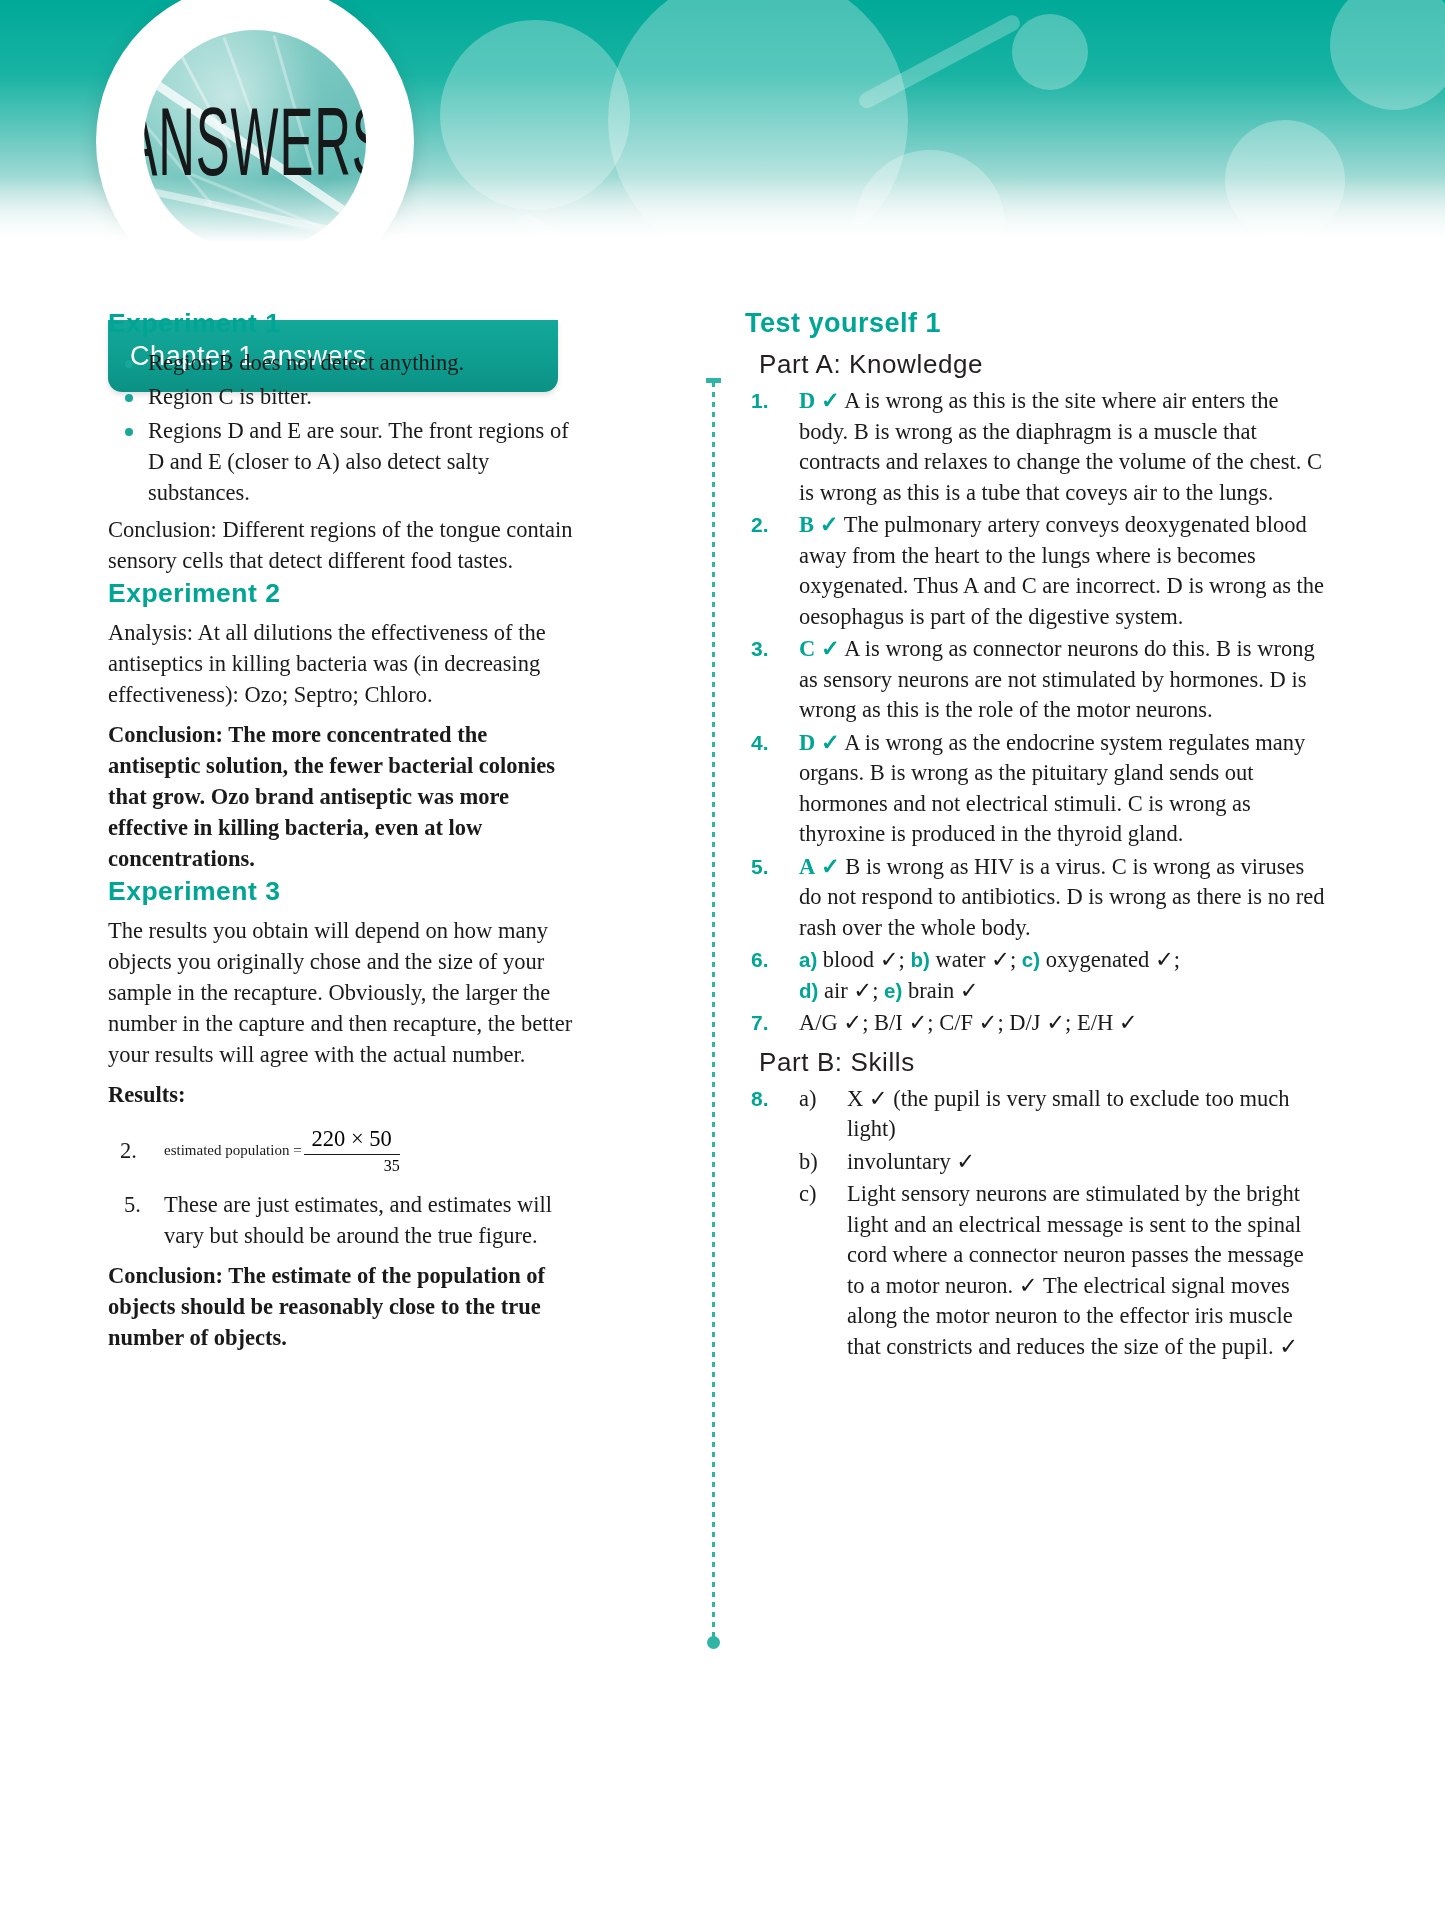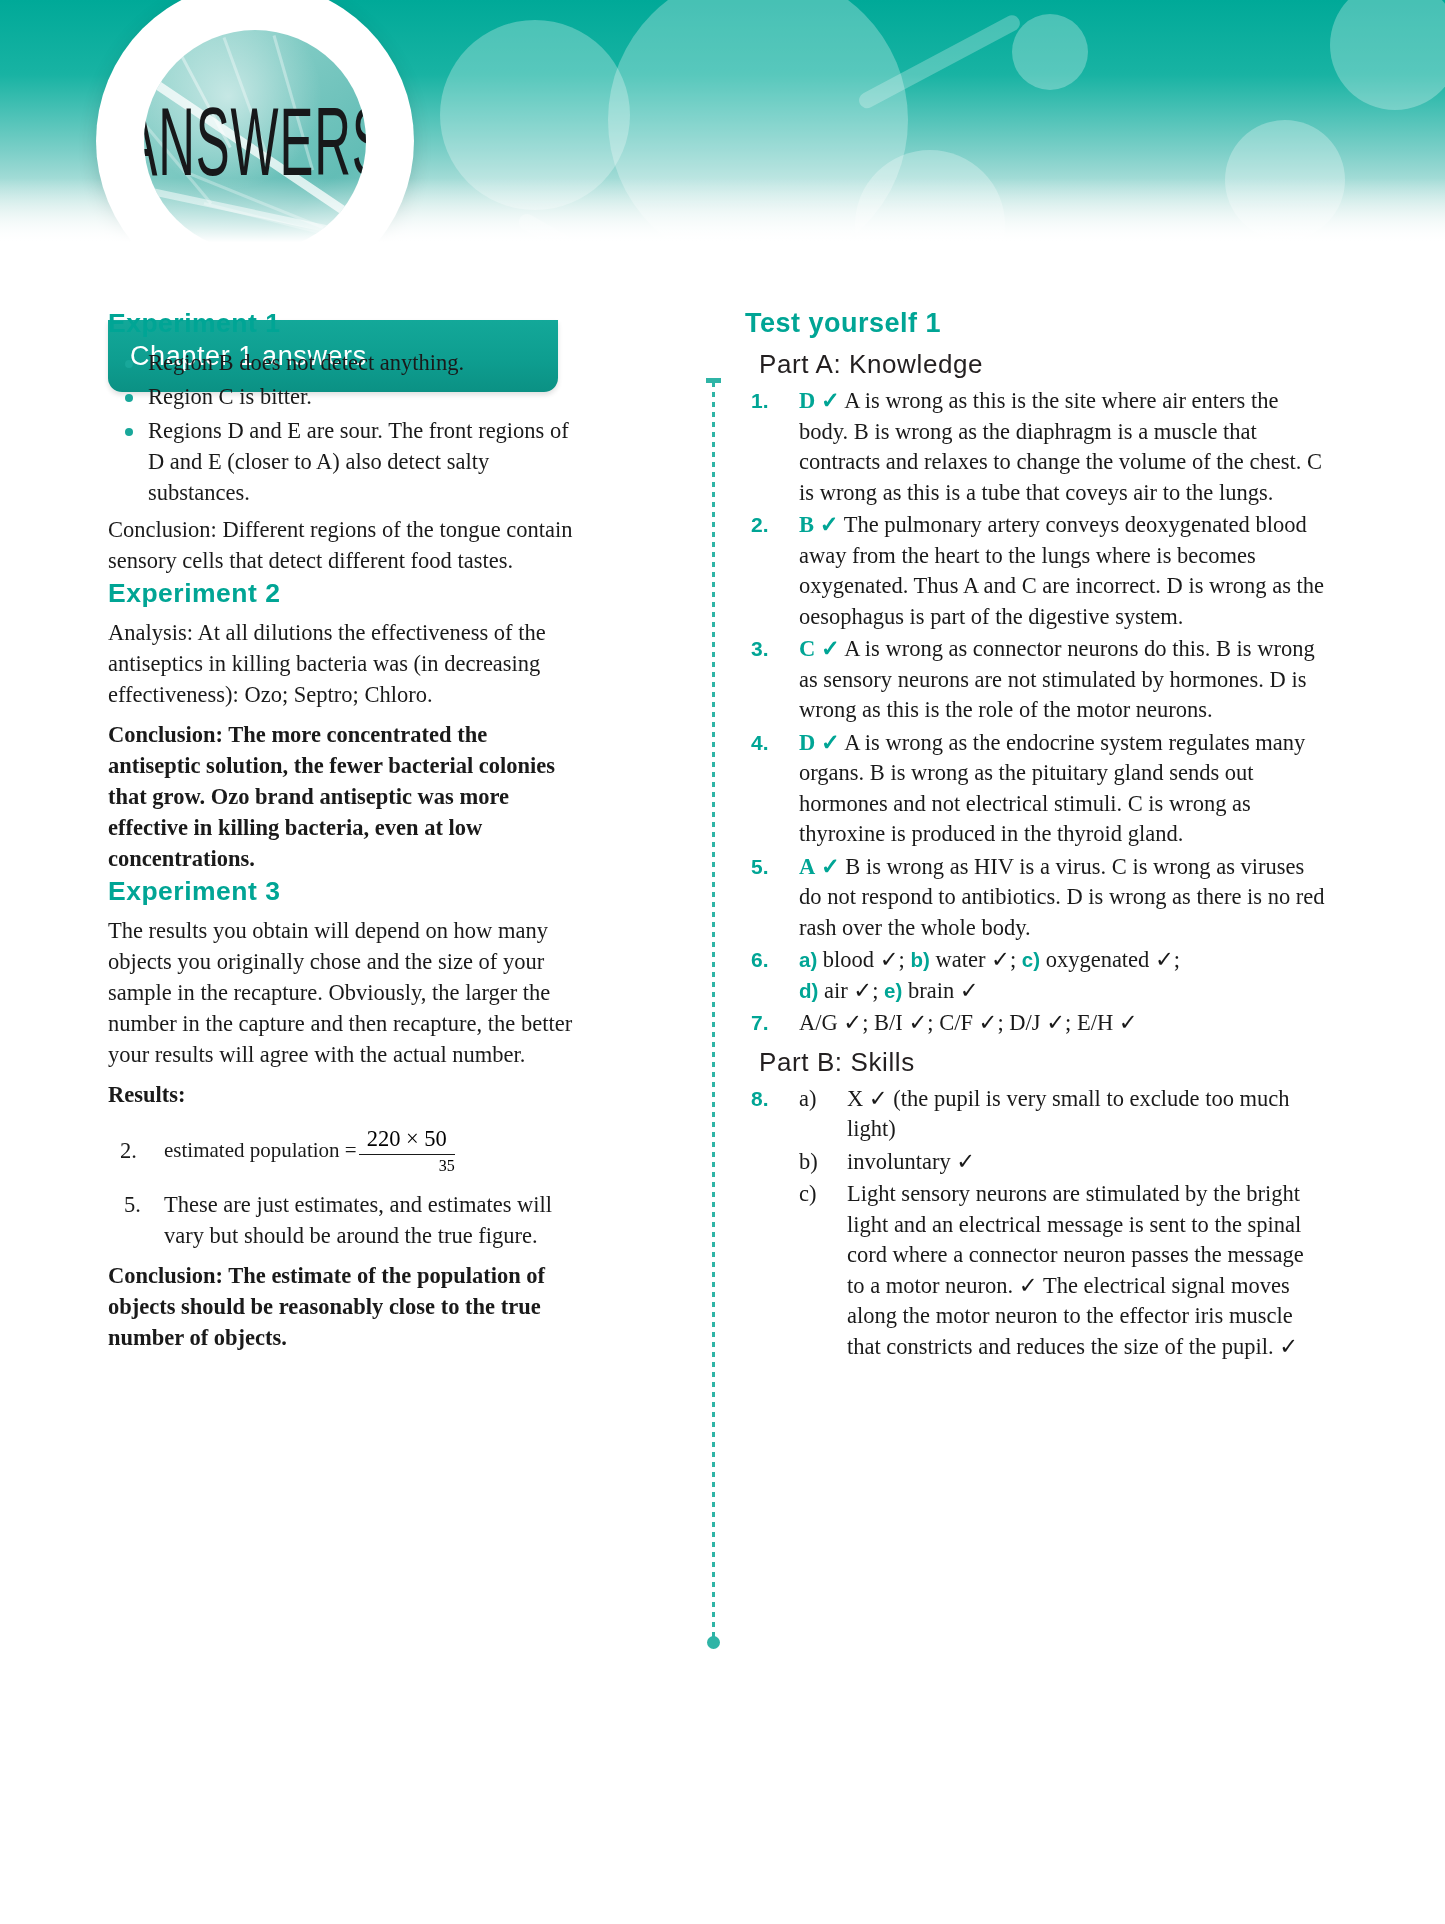--- a/index.html
+++ b/index.html
@@ -126,21 +126,21 @@
     margin-bottom:3px;
   }
   ul.bullets li:before{
     content:""; position:absolute; left:17px; top:13px;
     width:8px; height:8px; border-radius:50%; background:#18a79a;
   }
 
   
   .eqrow{ display:flex; align-items:center; margin:16px 0 0 0; }
   .eqnum{ width:44px; font-family:"Liberation Serif", serif; font-size:22.5px; color:#1a1a1a; padding-left:12px;}
-  .eqlabel{ font-family:"Liberation Serif", serif; font-size:21px; color:#1a1a1a; }
+  .eqlabel{ font-family:"Liberation Serif", serif; font-size:15px; color:#1a1a1a; }
   .frac{ display:inline-block; text-align:right; margin-left:2px; vertical-align:middle; }
   .frac .num{ font-size:22.5px; padding:0 8px 2px 8px; border-bottom:1.6px solid #1a1a1a; display:block;}
   .frac .den{ font-size:16px; padding-top:2px; display:block;}
   .eqresult{ font-family:"Liberation Serif", serif; font-size:22.5px; color:#1a1a1a;
              margin-top:6px; padding-left:300px; }
 
   ol.numlist{ list-style:none; margin:14px 0 0 0; padding:0;}
   ol.numlist li{
     position:relative; padding-left:56px;
     font-family:"Liberation Serif", serif; font-size:22.5px; line-height:31px; color:#1a1a1a;

